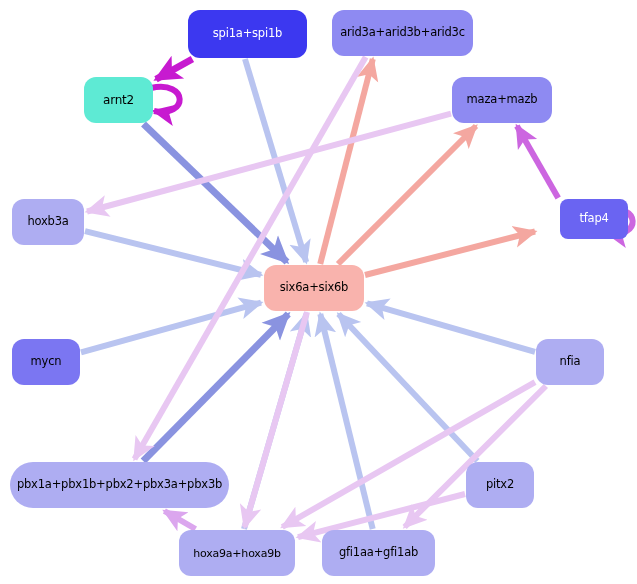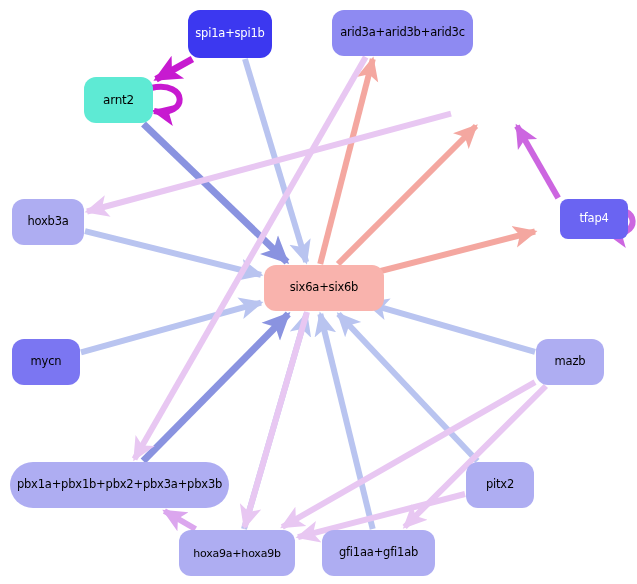--- a/index.html
+++ b/index.html
@@ -95,43 +95,46 @@
         <line x1="365.7" y1="57.0" x2="134.5" y2="459.0" stroke="#e8c7f2" stroke-width="6" stroke-linecap="butt" marker-end="url(#me8c7f2)"></line>
         <line x1="307.0" y1="312.0" x2="244.6" y2="527.0" stroke="#e8c7f2" stroke-width="6" stroke-linecap="butt" marker-end="url(#me8c7f2)"></line>
         <line x1="535.0" y1="382.1" x2="282.3" y2="527.0" stroke="#e8c7f2" stroke-width="6" stroke-linecap="butt" marker-end="url(#me8c7f2)"></line>
         <line x1="545.9" y1="386.0" x2="404.6" y2="527.0" stroke="#e8c7f2" stroke-width="6" stroke-linecap="butt" marker-end="url(#me8c7f2)"></line>
         <line x1="465.0" y1="494.0" x2="298.0" y2="537.2" stroke="#e8c7f2" stroke-width="6" stroke-linecap="butt" marker-end="url(#me8c7f2)"></line>
         <line x1="195.5" y1="529.0" x2="164.4" y2="511.0" stroke="#dba6ee" stroke-width="6" stroke-linecap="butt" marker-end="url(#mdba6ee)"></line>
       </g>
   </svg>
 
   <div id="node-layer">
-      <div class="node" style="left: 188px; top: 10px; width: 84px; height: 48px; background: rgb(60, 56, 240); color: rgb(255, 255, 255); font-size: 11.5px;">
+      <div class="node" style="left: 188px; top: 10px; width: 119px; height: 48px; background: rgb(60, 56, 240); color: rgb(255, 255, 255); font-size: 11.5px;">
         <span class="node-label">spi1a+spi1b</span>
       </div>
       <div class="node" style="left: 309px; top: 10px; width: 141px; height: 46px; background: rgb(142, 138, 242); color: rgb(0, 0, 0); font-size: 11.5px; margin-left: 23px;">
         <span class="node-label">arid3a+arid3b+arid3c</span>
       </div>
       <div class="node" style="left: 84px; top: 77px; width: 69px; height: 46px; background: #5eead4; color: rgb(0, 0, 0); font-size: 12px;">
         <span class="node-label">arnt2</span>
       </div>
+      <div class="node" style="left: 452px; top: 77px; width: 100px; height: 46px; background: rgb(142, 138, 242); color: rgb(0, 0, 0); font-size: 11.5px;">
+        <span class="node-label">maza+mazb</span>
+      </div>
       <div class="node" style="left: 12px; top: 199px; width: 72px; height: 46px; background: rgb(174, 173, 242); color: rgb(0, 0, 0); font-size: 11.5px;">
         <span class="node-label">hoxb3a</span>
       </div>
       <div class="node" style="left: 560px; top: 199px; width: 68px; height: 40px; background: rgb(106, 100, 242); color: rgb(255, 255, 255); font-size: 11.5px; border-radius: 8px;">
         <span class="node-label">tfap4</span>
       </div>
-      <div class="node" style="left: 264px; top: 265px; width: 120px; height: 46px; background: rgb(249, 179, 173); color: rgb(0, 0, 0); font-size: 11.5px;">
+      <div class="node" style="left: 264px; top: 265px; width: 100px; height: 46px; background: rgb(249, 179, 173); color: rgb(0, 0, 0); font-size: 11.5px;">
         <span class="node-label">six6a+six6b</span>
       </div>
       <div class="node" style="left: 12px; top: 339px; width: 68px; height: 46px; background: rgb(123, 118, 242); color: rgb(0, 0, 0); font-size: 11.5px;">
         <span class="node-label">mycn</span>
       </div>
       <div class="node" style="left: 536px; top: 339px; width: 68px; height: 46px; background: rgb(174, 173, 242); color: rgb(0, 0, 0); font-size: 11.5px;">
-        <span class="node-label">mazb</span>
+        <span class="node-label">nfia</span>
       </div>
       <div class="node" style="left: 10px; top: 462px; width: 219px; height: 46px; background: rgb(174, 173, 242); color: rgb(0, 0, 0); font-size: 11.5px; border-radius: 23px;">
         <span class="node-label">pbx1a+pbx1b+pbx2+pbx3a+pbx3b</span>
       </div>
       <div class="node" style="left: 466px; top: 462px; width: 68px; height: 46px; background: rgb(174, 173, 242); color: rgb(0, 0, 0); font-size: 11.5px;">
         <span class="node-label">pitx2</span>
       </div>
       <div class="node" style="left: 179px; top: 530px; width: 116px; height: 46px; background: rgb(174, 173, 242); color: rgb(0, 0, 0); font-size: 11px;">
         <span class="node-label">hoxa9a+hoxa9b</span>
       </div>

